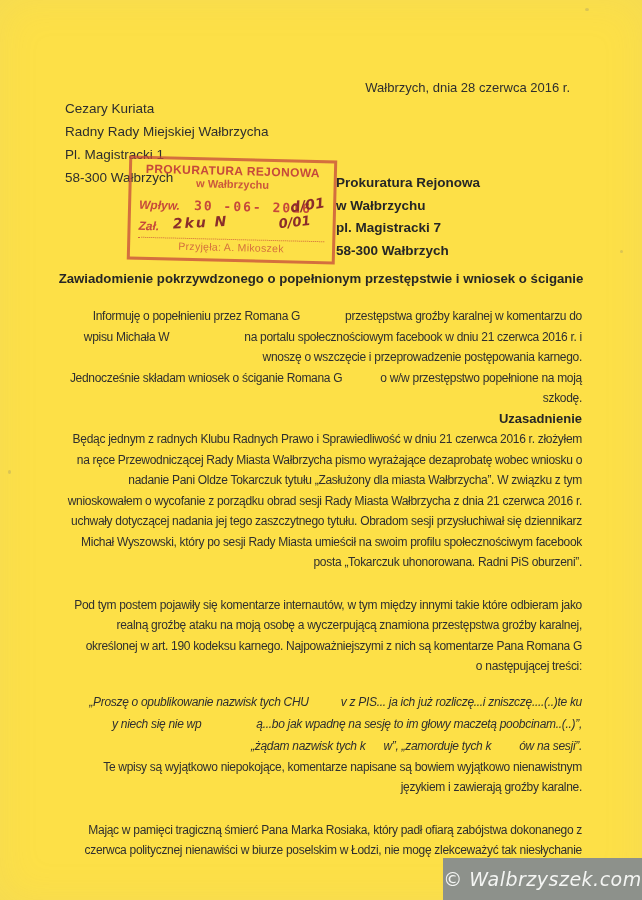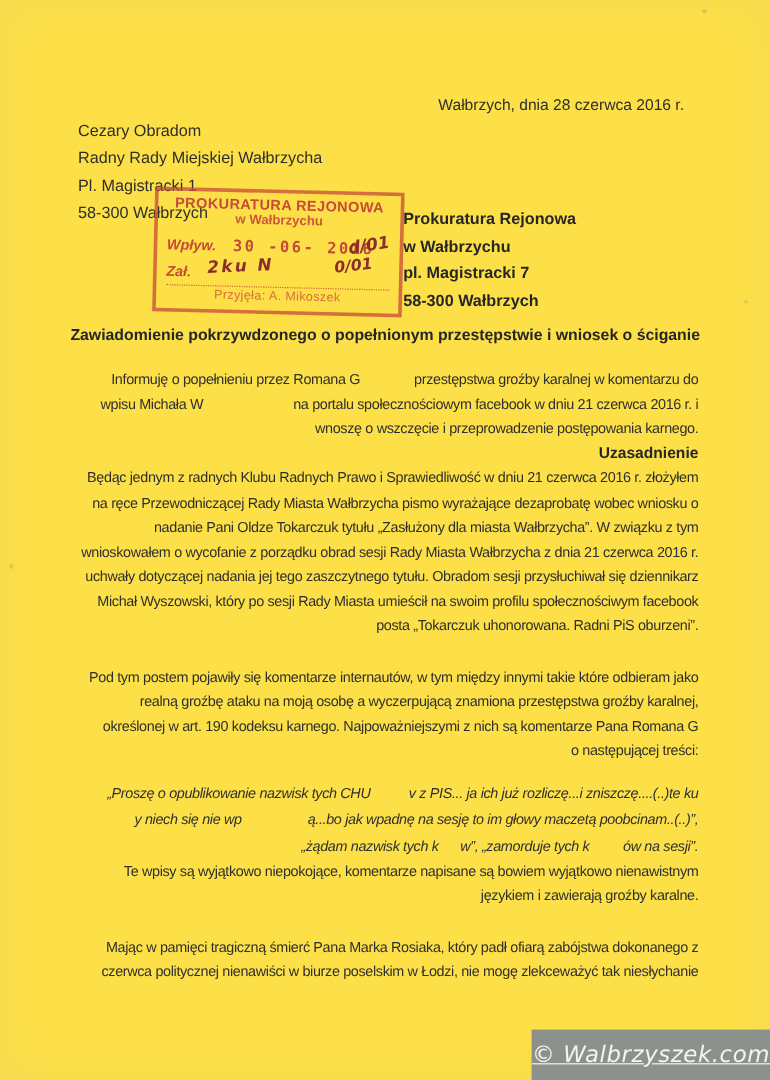--- a/index.html
+++ b/index.html
@@ -87,36 +87,36 @@
   .w38{width:38px;} .w45{width:45px;} .w55{width:55px;} .w75{width:75px;}
 
   
   .watermark{
     position:absolute;right:0;bottom:0;width:199px;height:42px;
     background:#8d918b;
     display:flex;align-items:center;justify-content:center;
   }
   .watermark span{
     color:#f4f5f3;font-style:italic;font-size:19px;
-    font-family:"DejaVu Sans",sans-serif;letter-spacing:0.5px;text-decoration:underline;
+    font-family:"DejaVu Sans",sans-serif;letter-spacing:0.5px;
   }
 </style>
 </head>
 <body>
 
 <div class="page">
 
   <span class="speck s1"></span>
   <span class="speck s2"></span>
   <span class="speck s3"></span>
 
   <div class="date-line">Wałbrzych, dnia  28 czerwca 2016 r.</div>
 
   <div class="sender">
-    <div>Cezary Obradom</div>
+    <div>Cezary Kuriata</div>
     <div>Radny Rady Miejskiej Wałbrzycha</div>
     <div>Pl. Magistracki 1</div>
     <div>58-300 Wałbrzych</div>
   </div>
 
   <div class="stamp">
     <div class="org">PROKURATURA REJONOWA</div>
     <div class="org-sub">w Wałbrzychu</div>
     <div class="row-received">
       <span class="lbl">Wpływ.</span>
@@ -137,20 +137,21 @@
     <div>pl. Magistracki 7</div>
     <div>58-300 Wałbrzych</div>
   </div>
 
   <div class="subject">Zawiadomienie pokrzywdzonego o popełnionym przestępstwie i wniosek o ściganie</div>
 
   <div class="body-col">
 
     <p><span>Informuję o popełnieniu przez Romana G</span><span class="redact w45"></span><span>przestępstwa groźby karalnej w komentarzu do wpisu Michała W</span><span class="redact w75"></span><span>na portalu społecznościowym facebook w dniu 21 czerwca 2016 r. i wnoszę o wszczęcie i przeprowadzenie postępowania karnego.</span></p>
 
+    <p><span>Jednocześnie składam wniosek o ściganie Romana G</span><span class="redact w38"></span><span>o w/w przestępstwo popełnione na moją szkodę.</span></p>
 
     <p class="section-heading">Uzasadnienie</p>
 
     <p>Będąc jednym z radnych Klubu Radnych Prawo i Sprawiedliwość w dniu 21 czerwca 2016 r. złożyłem na ręce Przewodniczącej Rady Miasta Wałbrzycha pismo wyrażające dezaprobatę wobec wniosku o nadanie Pani Oldze Tokarczuk tytułu „Zasłużony dla miasta Wałbrzycha”. W związku z tym wnioskowałem o wycofanie z porządku obrad sesji Rady Miasta Wałbrzycha z dnia 21 czerwca 2016 r. uchwały dotyczącej nadania jej tego zaszczytnego tytułu. Obradom sesji przysłuchiwał się dziennikarz Michał Wyszowski, który po sesji Rady Miasta umieścił na swoim profilu społecznościwym facebook posta „Tokarczuk uhonorowana. Radni PiS oburzeni”.</p>
 
     <p class="para-gap"><span>Pod tym postem pojawiły się komentarze internautów, w tym między innymi takie które odbieram jako realną groźbę ataku na moją osobę a wyczerpującą znamiona przestępstwa groźby karalnej, określonej w art. 190 kodeksu karnego. Najpoważniejszymi z nich są komentarze Pana Romana G</span><span class="redact w32"></span><span>o następującej treści:</span></p>
 
     <p class="quote para-gap-sm"><span>„Proszę o opublikowanie nazwisk tych CHU</span><span class="redact w32"></span><span>v z PIS... ja ich już rozliczę...i zniszczę....(..)te ku</span><span class="redact w28"></span><span>y niech się nie wp</span><span class="redact w55"></span><span>ą...bo jak wpadnę na sesję to im głowy maczetą poobcinam..(..)”, „żądam nazwisk tych k</span><span class="redact w18"></span><span>w”, „zamorduje tych k</span><span class="redact w28"></span><span>ów na sesji”.</span></p>
 
     <p>Te wpisy są wyjątkowo niepokojące, komentarze napisane są bowiem wyjątkowo nienawistnym językiem i zawierają groźby karalne.</p>

